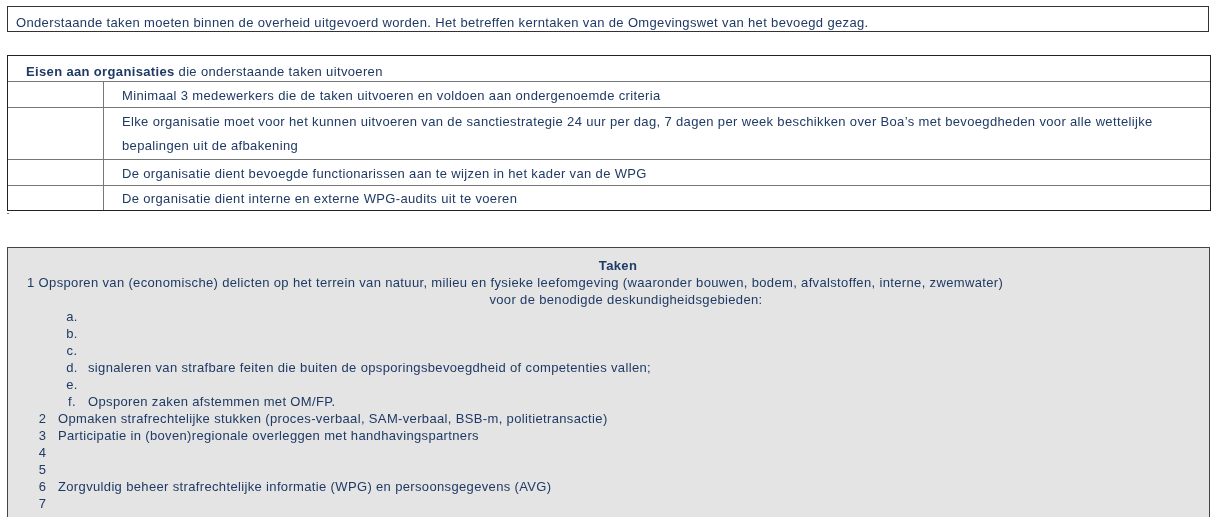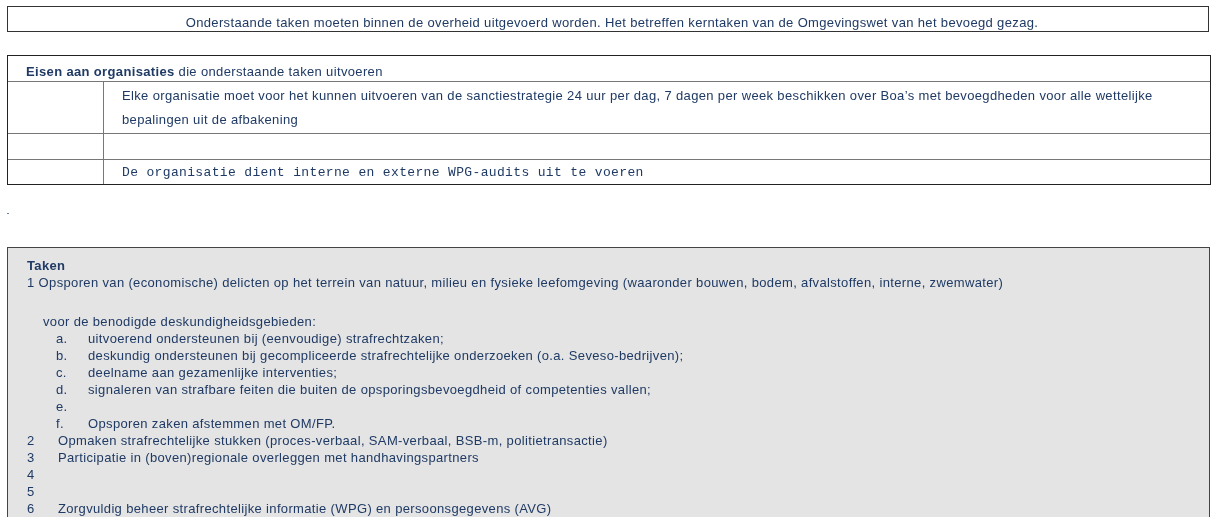--- a/index.html
+++ b/index.html
@@ -4,90 +4,92 @@
 <style>
   html, body { margin: 0; padding: 0; background: #ffffff; }
   body {
     width: 1216px; height: 517px; position: relative; overflow: hidden;
     font-family: "Liberation Sans", sans-serif; font-size: 13px; color: #1f3a64;
     letter-spacing: 0.35px;
   }
   .intro-box {
     position: absolute; left: 7px; top: 6px; width: 1202px; height: 26px;
     border: 1px solid #333; border-bottom-width: 1px; box-sizing: border-box;
-    padding: 8px 0 0 8px; line-height: 16px; white-space: nowrap; text-align: center;
+    padding: 8px 0 0 8px; line-height: 16px; white-space: nowrap;
   }
   .req-table {
     position: absolute; left: 7px; top: 55px; width: 1204px;
     border: 1px solid #222; box-sizing: border-box;
   }
   .req-head { height: 26px; box-sizing: border-box; padding: 8px 0 0 18px; line-height: 16px; border-bottom: 1px solid #777; }
   .req-head b { font-weight: bold; }
   .req-row { display: flex; border-bottom: 1px solid #777; }
-  .req-row:last-child { border-bottom: none; font-family: Liberation Mono, monospace; }
+  .req-row:last-child { border-bottom: none; }
   .req-row .c1 { width: 95px; border-right: 1px solid #777; flex: none; }
   .req-row .c2 { padding: 5px 0 0 18px; line-height: 24px; }
   .dot { position: absolute; left: 7px; top: 213px; width: 2px; height: 1px; background: #6a7fa0; }
   .tasks-box {
     position: absolute; left: 7px; top: 247px; width: 1203px; height: 270px;
     background: #e4e4e4; border: 1px solid #444; border-bottom: none; box-sizing: border-box;
-    padding: 9px 0 0 19px; line-height: 17px; overflow: hidden;
+    padding: 9px 0 0 19px; line-height: 17px; overflow: hidden; text-align: center;
   }
   .tasks-title { font-weight: bold; }
-  .indent1 { padding-left: 16px; margin-top: 22px; }
+  .indent1 { padding-left: 16px; }
   .sub { display: flex; padding-left: 29px; }
   .sub .lbl { width: 32px; flex: none; }
   .num { display: flex; }
   .num .lbl { width: 31px; flex: none; }
   .num.first .lbl { width: auto; margin-right: 4px; }
 </style>
 </head>
 <body>
 
 <div class="intro-box">
   <span>Onderstaande taken moeten binnen de overheid uitgevoerd worden. Het betreffen kerntaken van de Omgevingswet van het bevoegd gezag.</span>
 </div>
 
 <div class="req-table">
   <div class="req-head">
     <b>Eisen aan organisaties</b><span> die onderstaande taken uitvoeren</span>
   </div>
+  <div class="req-row" style="height:25px">
+    <div class="c1"></div>
+    <div class="c2" style="padding-top:2px">Minimaal 3 medewerkers die de taken uitvoeren en voldoen aan ondergenoemde criteria</div>
+  </div>
   <div class="req-row" style="height:51px">
     <div class="c1"></div>
     <div class="c2" style="padding-top:2px;padding-right:20px">Elke organisatie moet voor het kunnen uitvoeren van de sanctiestrategie 24 uur per dag, 7 dagen per week beschikken over Boa’s met bevoegdheden voor alle wettelijke bepalingen uit de afbakening</div>
   </div>
   <div class="req-row" style="height:25px">
     <div class="c1"></div>
+    <div class="c2" style="padding-top:2px">De organisatie dient bevoegde functionarissen aan te wijzen in het kader van de WPG</div>
   </div>
   <div class="req-row" style="height:24px">
     <div class="c1"></div>
     <div class="c2" style="padding-top:1px">De organisatie dient interne en externe WPG-audits uit te voeren</div>
   </div>
 </div>
 
 <div class="dot"></div>
 
 <div class="tasks-box">
   <div class="tasks-title">Taken</div>
   <div class="num first">
     <span class="lbl">1</span>
     <span>Opsporen van (economische) delicten op het terrein van natuur, milieu en fysieke leefomgeving (waaronder bouwen, bodem, afvalstoffen, interne, zwemwater)</span>
   </div>
   <div class="indent1">voor de benodigde deskundigheidsgebieden:</div>
   <div class="sub">
       <span class="lbl">a.</span>
-      <span>uitvoerend ondersteunen bij (eenvoudige) strafrechtzaken;</span>
     </div>
   <div class="sub">
       <span class="lbl">b.</span>
-      <span>deskundig ondersteunen bij gecompliceerde strafrechtelijke onderzoeken (o.a. Seveso-bedrijven);</span>
     </div>
   <div class="sub">
       <span class="lbl">c.</span>
-      <span>deelname aan gezamenlijke interventies;</span>
     </div>
   <div class="sub">
       <span class="lbl">d.</span>
       <span>signaleren van strafbare feiten die buiten de opsporingsbevoegdheid of competenties vallen;</span>
     </div>
   <div class="sub">
       <span class="lbl">e.</span>
     </div>
   <div class="sub">
       <span class="lbl">f.</span>

